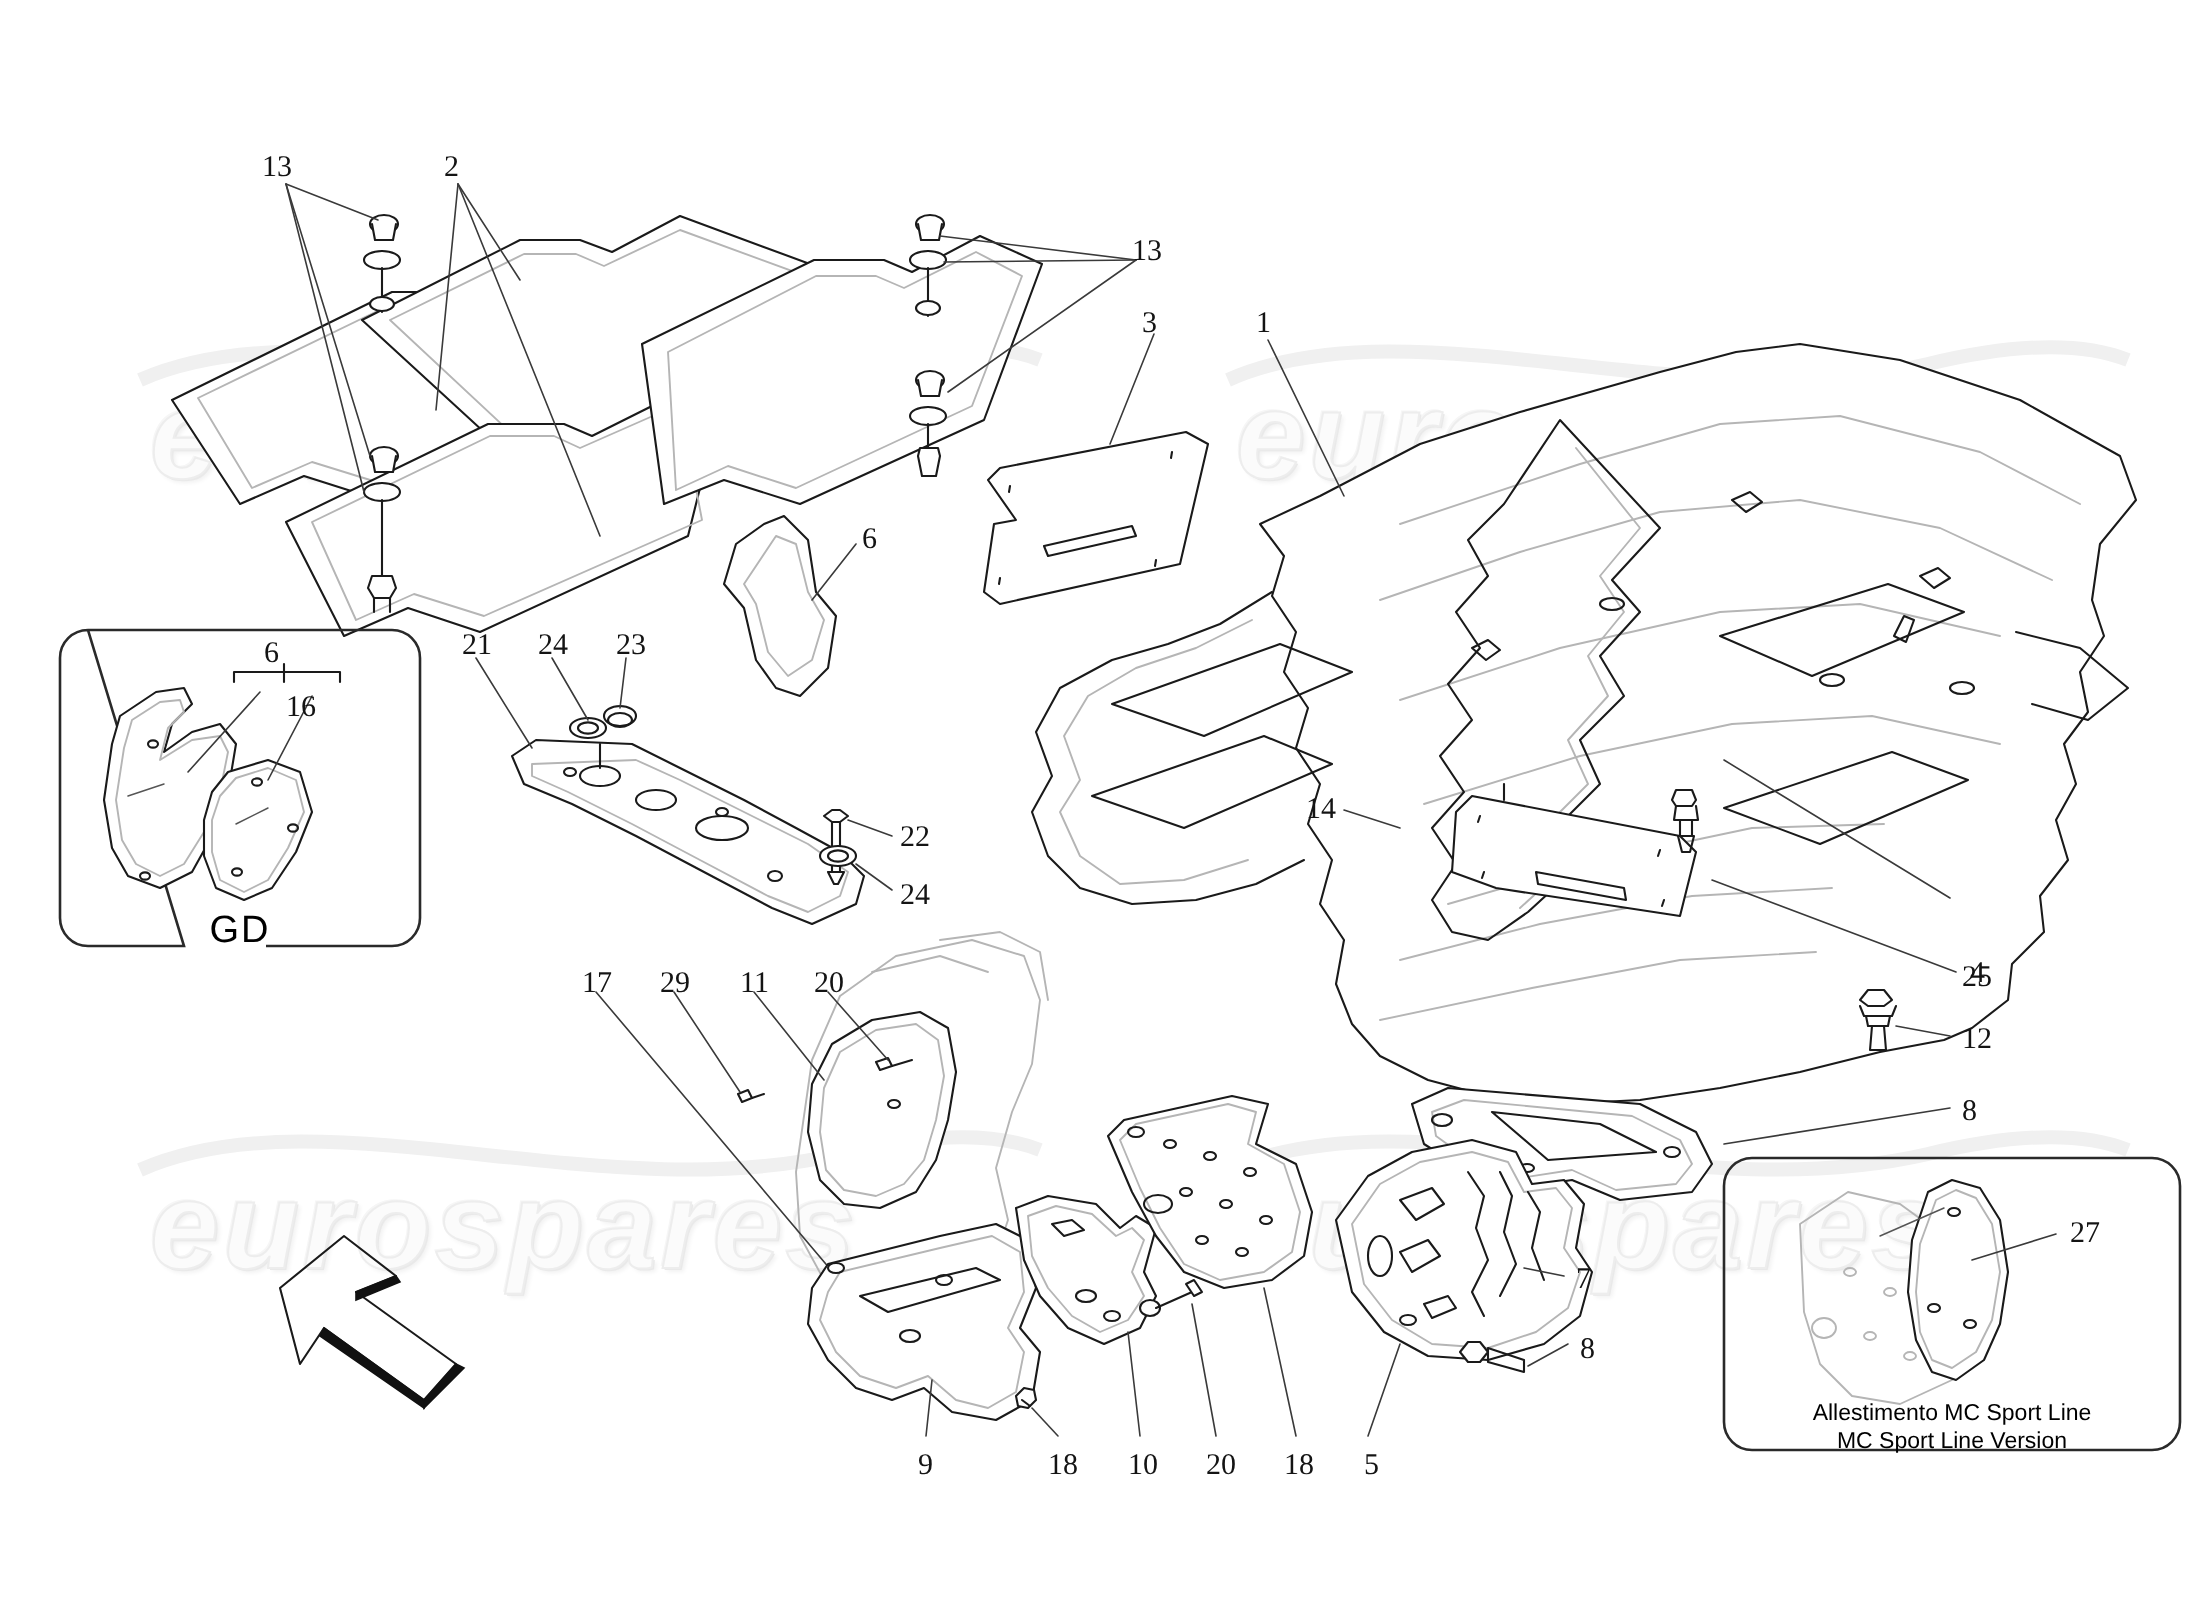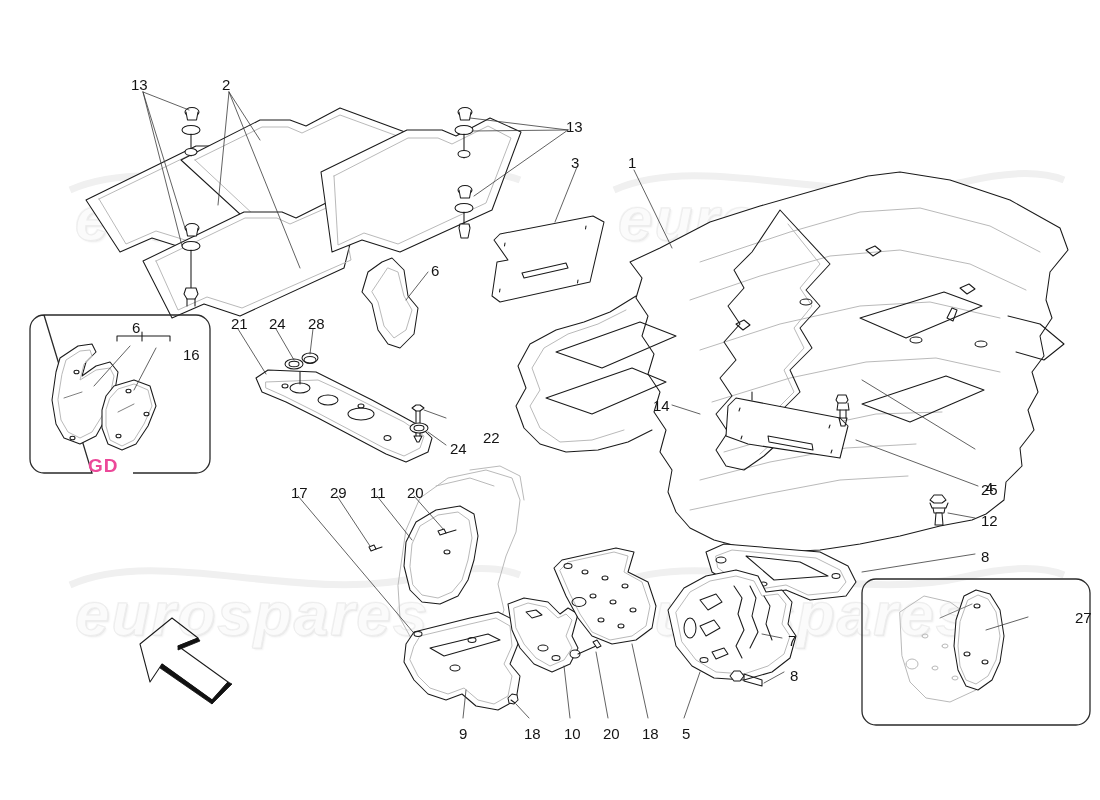--- a/index.html
+++ b/index.html
@@ -5,27 +5,27 @@
 <style>
   html,body{margin:0;padding:0;background:#ffffff;}
   body{
     width:1100px;height:800px;overflow:hidden;
     font-family:"Liberation Sans", sans-serif;
     position:relative;
   }
   #stage{position:absolute;inset:0;width:1100px;height:800px;background:#fff;}
   #stage svg{position:absolute;top:0;left:0;}
   .lbl{
-    position:absolute;font-family:Liberation Sans, sans-serif;
+    position:absolute;font-family:Liberation Serif, serif;
     font-size:15px;color:#141414;line-height:1;white-space:nowrap;
     user-select:none;
   }
   .inset-cap{
-    position:absolute;font-weight:bold;color:#ec4899;
-    font-family:"Liberation Sans",sans-serif;
+    position:absolute;font-weight:normal;color:#000000;
+    font-family:"Liberation Sans",sans-serif;text-align:center;
   }
   .gd-cap{font-size:19px;letter-spacing:1px;}
   .mc-cap{font-size:11.5px;line-height:14px;}
   .wm{
     position:absolute;user-select:none;pointer-events:none;
     font-family:"Liberation Sans",sans-serif;
     font-weight:bold;font-style:italic;
     letter-spacing:2px;
     color:#fbfbfb;
     text-shadow:
@@ -447,42 +447,46 @@
 
   <div id="callout-layer">
       <div class="lbl" style="left: 131px; top: 77px;">13</div>
       <div class="lbl" style="left: 222px; top: 77px;">2</div>
       <div class="lbl" style="left: 566px; top: 119px;">13</div>
       <div class="lbl" style="left: 571px; top: 155px;">3</div>
       <div class="lbl" style="left: 628px; top: 155px;">1</div>
       <div class="lbl" style="left: 431px; top: 263px;">6</div>
       <div class="lbl" style="left: 231px; top: 316px;">21</div>
       <div class="lbl" style="left: 269px; top: 316px;">24</div>
-      <div class="lbl" style="left: 308px; top: 316px;">28</div>
+      <div class="lbl" style="left: 308px; top: 316px;">23</div>
       <div class="lbl" style="left: 653px; top: 398px; text-align: right;">14</div>
-      <div class="lbl" style="left: 450px; top: 430px; margin-left: 33px;">22</div>
+      <div class="lbl" style="left: 450px; top: 412px;">22</div>
       <div class="lbl" style="left: 450px; top: 441px;">24</div>
       <div class="lbl" style="left: 981px; top: 442px; margin-top: 40px;">25</div>
       <div class="lbl" style="left: 985px; top: 480px;">4</div>
       <div class="lbl" style="left: 981px; top: 513px;">12</div>
       <div class="lbl" style="left: 981px; top: 549px;">8</div>
       <div class="lbl" style="left: 291px; top: 485px;">17</div>
       <div class="lbl" style="left: 330px; top: 485px;">29</div>
       <div class="lbl" style="left: 370px; top: 485px;">11</div>
       <div class="lbl" style="left: 407px; top: 485px;">20</div>
-      <div class="lbl" style="left: 1075px; top: 610px; text-align: right;">27</div>
+      <div class="lbl" style="left: 1035px; top: 610px; text-align: right;">27</div>
       <div class="lbl" style="left: 788px; top: 633px;">7</div>
       <div class="lbl" style="left: 790px; top: 668px;">8</div>
       <div class="lbl" style="left: 459px; top: 726px;">9</div>
       <div class="lbl" style="left: 524px; top: 726px; text-align: center;">18</div>
       <div class="lbl" style="left: 564px; top: 726px;">10</div>
       <div class="lbl" style="left: 603px; top: 726px;">20</div>
       <div class="lbl" style="left: 642px; top: 726px;">18</div>
       <div class="lbl" style="left: 682px; top: 726px;">5</div>
     </div>
 
   <div class="inset-cap gd-cap" style="left:88px;top:455px;width:64px;">GD</div>
 
+  <div class="inset-cap mc-cap" style="left:866px;top:700px;width:220px;">
+    <div>Allestimento MC Sport Line</div>
+    <div>MC Sport Line Version</div>
+  </div>
 
   <div class="lbl" style="left:132px;top:320px;">6</div>
-  <div class="lbl" style="left:143px;top:347px;margin-left:40px;">16</div>
+  <div class="lbl" style="left:143px;top:347px;">16</div>
 
 </div>
 
 </body></html>

